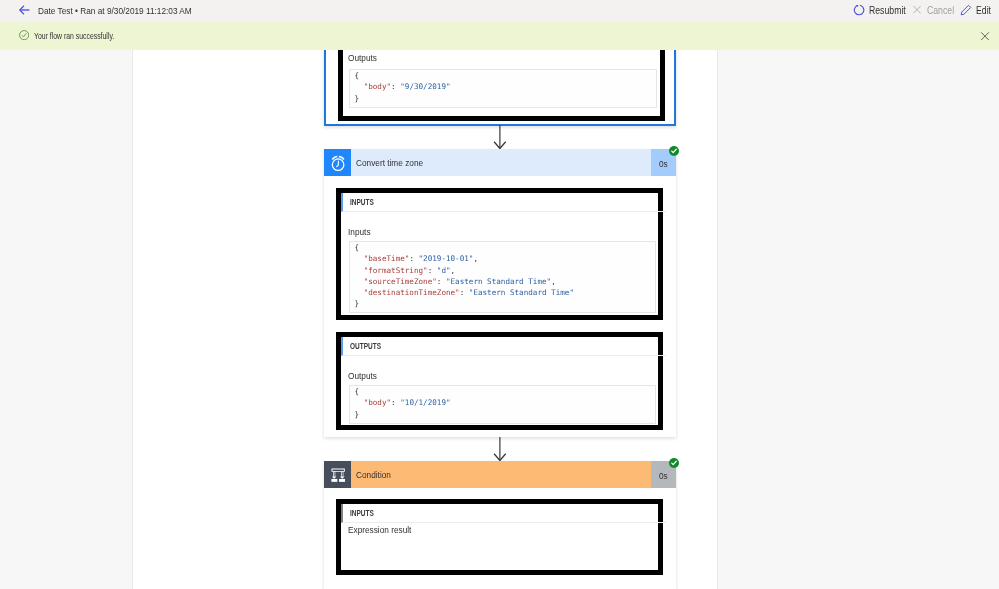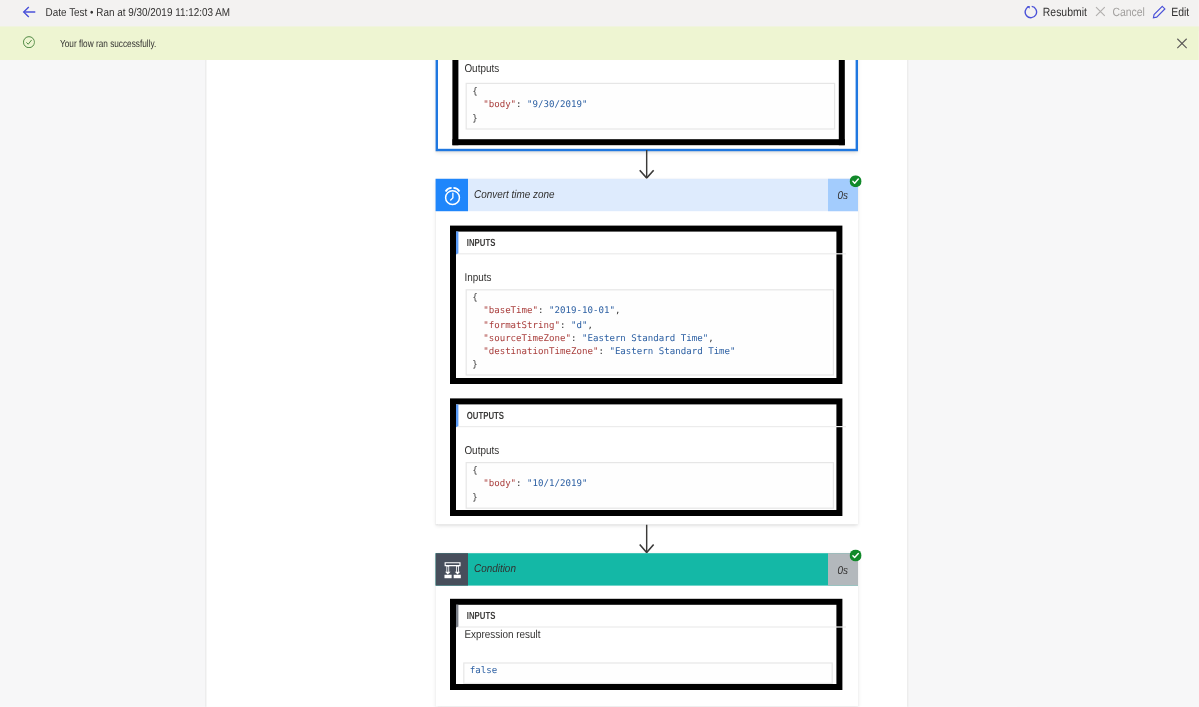--- a/index.html
+++ b/index.html
@@ -15,35 +15,35 @@
   .cmd{position:absolute;top:0;height:22px;cursor:pointer;}
   .cmd .ci{position:absolute;left:0;top:4px;width:12px;height:12px;}
   .cmd .ci svg{display:block;}
   .cmd .cl{position:absolute;left:16px;top:5px;font-size:10px;color:#323130;white-space:nowrap;}
   .cmd.disabled .cl{color:#a19f9d;text-align:right;}
 
   
   .banner{position:absolute;left:0;top:22px;width:999px;height:28px;background:#eef5d2;}
   .banner .bi{position:absolute;left:18.8px;top:7.8px;width:10.3px;height:10.3px;}
   .banner .bi svg{display:block;}
-  .banner .bt{position:absolute;left:33.5px;top:8.5px;font-size:8.6px;color:#323130;margin-left:16px;--sx:.80;}
+  .banner .bt{position:absolute;left:33.5px;top:8.5px;font-size:8.6px;color:#323130;--sx:.80;}
   .banner .bx{position:absolute;left:979px;top:7.5px;width:12px;height:12px;cursor:pointer;}
   .banner .bx svg{display:block;}
 
   
   .body{position:absolute;left:0;top:50px;width:999px;height:539px;background:#f7f7f8;}
   .canvas{position:absolute;left:132px;top:0;width:586px;height:539px;background:#fff;overflow:hidden;
-          border-left:1px solid #e9e9e9;border-right:1px solid #e9e9e9;box-sizing:border-box;margin-left:39px;}
+          border-left:1px solid #e9e9e9;border-right:1px solid #e9e9e9;box-sizing:border-box;}
 
   
   .card{position:absolute;background:#fff;box-sizing:border-box;}
   .shadow{box-shadow:0 0.3px 0.9px rgba(0,0,0,.12),0 1.6px 3.6px rgba(0,0,0,.14);}
   .selected{border:2px solid #1f77e0;}
 
-  .chead{position:absolute;left:0;top:0;height:27px;font-style:italic;}
+  .chead{position:absolute;left:0;top:0;height:27px;}
   .cicon{position:absolute;left:0;top:0;width:27px;height:27px;}
   .cicon svg{position:absolute;left:3.5px;top:3.5px;}
   .cname{position:absolute;left:32px;top:8px;font-size:9.5px;color:#323130;white-space:nowrap;}
   .cdur{position:absolute;top:0;height:27px;}
   .cdur>span{position:absolute;left:8px;top:9px;font-size:9.5px;color:#323130;}
   .statusdot{position:absolute;width:10px;height:10px;}
   .statusdot svg{display:block;}
 
   .sect{position:absolute;border:5px solid #000000;box-sizing:border-box;background:#fff;}
   .sect-head{position:absolute;left:0;top:0;height:19px;border-left:2.5px solid #5a9bf8;
@@ -176,21 +176,21 @@
 <span class="p">}</span></div>
       </div>
     </div>
 
     <svg class="arrow" style="left:360px;top:387px" width="14" height="25" viewBox="0 0 14 25">
       <path d="M6.9 0V23.3" stroke="#3b3a39" stroke-width="1.2" fill="none"></path>
       <path d="M1.1 16.8 6.9 23.4 12.7 16.8" stroke="#3b3a39" stroke-width="1.35" fill="none"></path>
     </svg>
 
     <div class="card shadow" id="card2" style="left:191px;top:411px;width:352px;height:128px">
-      <div class="chead" style="width: 352px; background: #14b8a6;">
+      <div class="chead" style="width: 352px; background: #fdba74;">
         <div class="cicon" id="icon2" style="background: rgb(71, 78, 91);">
           <svg width="20" height="20" viewBox="0 0 20 20">
             <path d="M3.5 3.5h13.3v3.3H3.5z M4.45 4.4h11.4v1.5H4.45z" fill="#fff" fill-rule="evenodd"></path>
             <path d="M5.0 6.6h2.3v5.2H5.0z M5.68 7.0h0.94v4.8H5.68z" fill="#fff" fill-rule="evenodd"></path>
             <path d="M13.1 6.6h2.3v5.2H13.1z M13.78 7.0h0.94v4.8H13.78z" fill="#fff" fill-rule="evenodd"></path>
             <path d="M3.85 11.4 6.15 13.7 8.45 11.4z" fill="#fff"></path>
             <path d="M11.95 11.4 14.25 13.7 16.55 11.4z" fill="#fff"></path>
             <rect x="3.4" y="13.95" width="5.95" height="2.9" fill="#fff"></rect>
             <rect x="11.05" y="13.95" width="5.95" height="2.9" fill="#fff"></rect>
           </svg>
@@ -204,18 +204,17 @@
         <svg width="10" height="10" viewBox="0 0 16 16">
           <circle cx="8" cy="8" r="8" fill="#11892a"></circle>
           <path d="M4.4 8.2 6.7 10.6 11.6 5.2" fill="none" stroke="#fff" stroke-width="1.9" stroke-linecap="round" stroke-linejoin="round"></path>
         </svg>
       </div>
       <div class="sect" style="left:11.5px;top:38px;width:327px;height:76px">
         <div class="sect-head" style="width: 325px; border-left-color: rgb(123, 128, 137);">
           <span class="st">INPUTS</span>
         </div>
         <div class="fld-label" style="left:7px;top:20px"><span class="cond">Expression result</span></div>
-        <div class="codebox" id="code3" style="left:6px;top:48px;width:308px;height:18px"><span class="v">false</span></div>
       </div>
     </div>
 
   </div>
 </div>
 
 </body></html>

